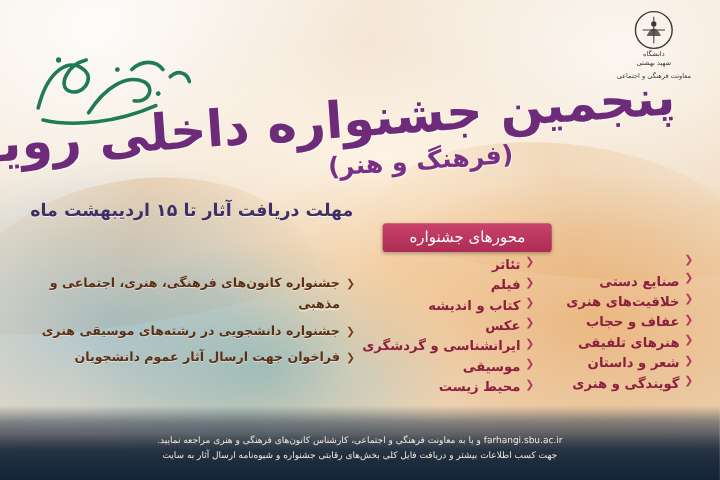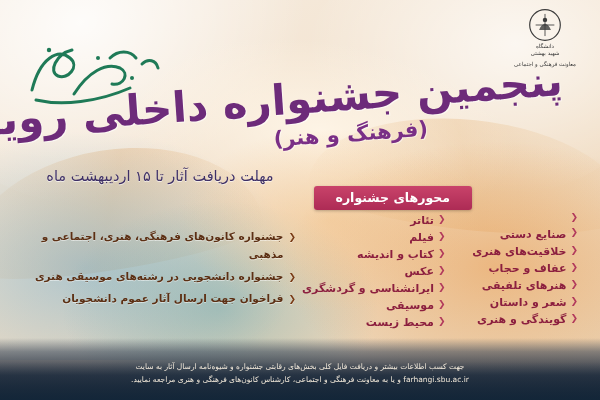--- a/index.html
+++ b/index.html
@@ -176,35 +176,35 @@
   }
 
   
   .deadline {
     position: absolute;
     right: 300px;
     top: 168px;
     width: 280px;
     text-align: center;
     font-size: 14.5px;
-    font-weight: normal;
+    font-weight: bold;
     color: #3e2f66;
     letter-spacing: 0;
     text-shadow: 0 1px 0 rgba(255,255,255,0.6);
   }
 
   
   .axes-heading {
     position: absolute;
-    right: 128px;
+    right: 140px;
     top: 186px;
     background: linear-gradient(180deg, #c9436a 0%, #ad2b55 100%);
     color: #fff;
     font-size: 12.5px;
-    font-weight: bold;
+    font-weight: normal;
     padding: 4px 22px 5px 22px;
     border-radius: 3px;
     box-shadow: 0 1px 3px rgba(0,0,0,0.25);
   }
 
   
   .axes-wrap {
     position: absolute;
     right: 20px;
     top: 212px;
@@ -404,17 +404,17 @@
     <div class="call-item">
         <span class="chev">❮</span>
         <span>فراخوان جهت ارسال آثار عموم دانشجویان</span>
       </div>
   </div>
 
   <div class="bottom-band">
     <div class="bottom-band-inner"></div>
   </div>
   <div class="footer">
+    <div class="footer-line">farhangi.sbu.ac.ir و یا به معاونت فرهنگی و اجتماعی، کارشناس کانون‌های فرهنگی و هنری مراجعه نمایید.</div>
     <div class="footer-line">جهت کسب اطلاعات بیشتر و دریافت فایل کلی بخش‌های رقابتی جشنواره و شیوه‌نامه ارسال آثار به سایت</div>
-    <div class="footer-line">farhangi.sbu.ac.ir و یا به معاونت فرهنگی و اجتماعی، کارشناس کانون‌های فرهنگی و هنری مراجعه نمایید.</div>
   </div>
 
 </div>
 
 </body></html>

